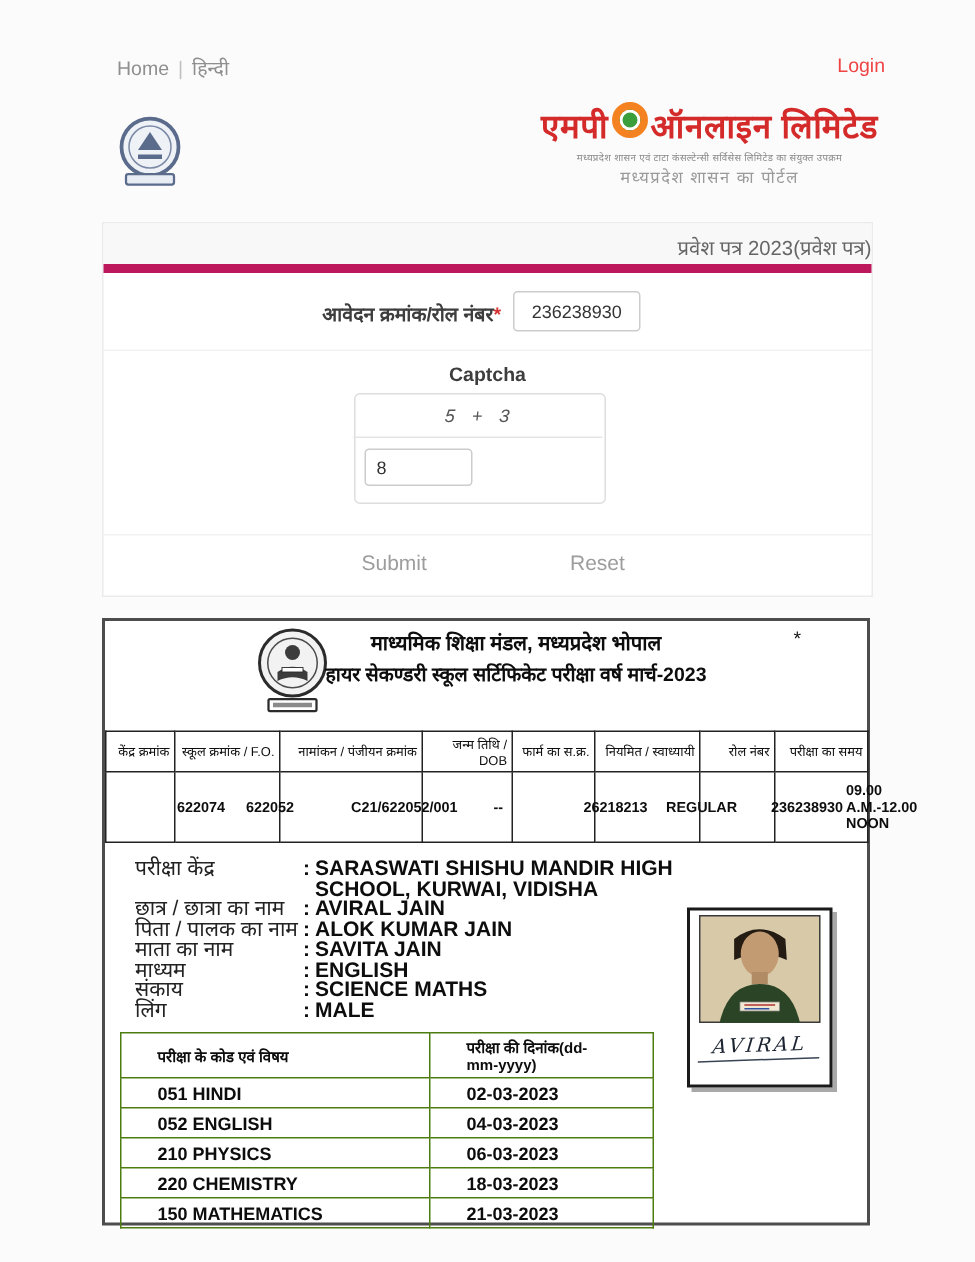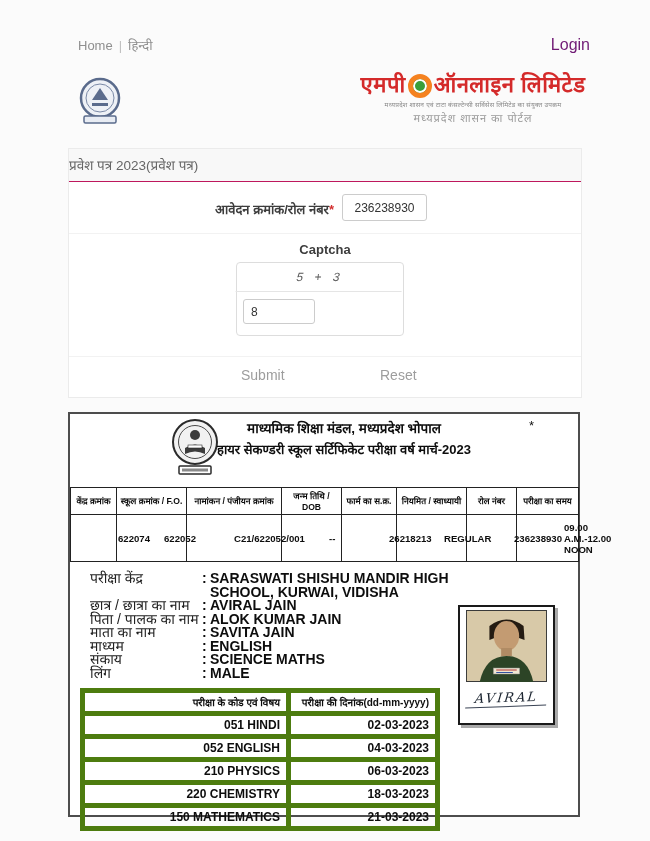--- a/index.html
+++ b/index.html
@@ -8,37 +8,37 @@
     position:relative;
     background:#fbfbfb;
     font-family:"Liberation Sans","DejaVu Sans",sans-serif;
     color:#333;
     overflow:hidden;
   }
   
   .topbar-left { position:absolute; left:78px; top:36px; font-size:13px; color:#8f8f8f; }
   .topbar-left a { color:#8f8f8f; text-decoration:none; cursor:pointer; }
   .topbar-sep { margin:0 6px; color:#c0c0c0; }
-  .topbar-right { position:absolute; right:60px; top:36px; font-size:16px; color:#701a75; cursor:pointer; }
+  .topbar-right { position:absolute; right:60px; top:36px; font-size:13px; color:#ef4444; cursor:pointer; }
 
   
   .seal-logo { position:absolute; left:68px; top:76px; width:64px; height:52px; }
   .mpbrand { position:absolute; right:58px; top:68px; width:238px; text-align:center; }
-  .mpbrand-row { display:flex; align-items:flex-end; justify-content:center; gap:2px; }
+  .mpbrand-row { display:flex; align-items:flex-start; justify-content:center; gap:2px; }
   .mpbrand-txt { font-size:22px; font-weight:bold; color:#d42a2a; letter-spacing:0.5px; white-space:nowrap; }
   .mpbrand-icon { width:24px; height:24px; border-radius:50%; background:#3a9e3a;
     border:5px solid #f58220; box-shadow:inset 0 0 0 2px #fff; flex:0 0 auto; }
   .mpbrand-tag1 { font-size:6.5px; color:#8a8a8a; margin-top:2px; letter-spacing:0.2px; }
   .mpbrand-tag2 { font-size:11px; color:#9a9a9a; margin-top:1px; letter-spacing:1px; }
 
   
   .form-panel { position:absolute; left:68px; top:148px; width:514px; height:250px;
     background:#fff; border:1px solid #ebebeb; }
-  .form-title { height:33px; line-height:33px; text-align:left; background:#f8f8f8;
-    border-bottom:1px solid #be185d; font-size:13.5px; color:#666; }
+  .form-title { height:33px; line-height:33px; text-align:right; background:#f8f8f8;
+    border-bottom:6px solid #be185d; font-size:13.5px; color:#666; }
   .roll-row { position:absolute; left:0; top:33px; width:100%; height:52px; border-bottom:1px solid #f2f2f2; }
   .roll-label { position:absolute; right:247px; top:18px; font-size:13px; font-weight:bold; color:#3d3d3d; white-space:nowrap; }
   .req { color:#d32f2f; }
   .roll-input { position:absolute; left:273px; top:12px; width:85px; height:27px;
     border:1px solid #ccc; border-radius:3px; text-align:center; font-size:12px; color:#333;
     font-family:"Liberation Sans",sans-serif; outline:none; }
   .captcha-label { position:absolute; left:0; top:93px; width:100%; text-align:center;
     font-size:13px; font-weight:bold; color:#3d3d3d; }
   .captcha-box { position:absolute; left:167px; top:113px; width:168px; height:74px;
     border:1px solid #ddd; border-radius:4px; background:#fff; }
@@ -59,31 +59,31 @@
   .card-star { position:absolute; right:44px; top:4px; font-size:13px; color:#111; }
   .card-seal { position:absolute; left:100px; top:4px; width:50px; height:60px; }
   .card-head { position:absolute; left:60px; right:20px; top:5px; text-align:center; }
   .card-head-l1 { font-size:13.5px; font-weight:bold; color:#0d0d0d; }
   .card-head-l2 { font-size:13px; font-weight:bold; color:#0d0d0d; margin-top:3px; }
   .card-head-l3 { font-size:13px; font-weight:bold; color:#0d0d0d; margin-top:3px; }
 
   table { border-collapse:collapse; }
   .main-table { position:absolute; left:0px; top:73px; width:508px; table-layout:fixed; }
   .main-table th, .main-table td { border:1px solid #222; padding:2px 3px; vertical-align:middle; }
-  .main-table th { font-size:8.6px; font-weight:bold; text-align:center; height:25px; color:#0d0d0d; }
+  .main-table th { font-size:8.6px; font-weight:normal; text-align:right; height:25px; color:#0d0d0d; }
   .main-table td { font-size:9.6px; font-weight:bold; height:47px; color:#0d0d0d;padding-left:47px; }
 
   .details { position:absolute; left:20px; top:158px; width:400px; }
   .detail-row { display:flex; font-size:14px; line-height:13.5px; }
   .detail-label { width:112px; flex:0 0 auto; color:#222; }
   .detail-colon { width:8px; flex:0 0 auto; font-weight:bold; color:#0d0d0d; }
   .detail-value { font-weight:bold; color:#0d0d0d; max-width:255px; }
 
   .subject-table { position:absolute; left:10px; top:274px; width:355px; table-layout:fixed; }
-  .subject-table th, .subject-table td { border:5px solid #4d7c0f; padding:2px 6px; text-align:right; color:#0d0d0d; }
+  .subject-table th, .subject-table td { border:1px solid #4d7c0f; padding:2px 24px; text-align:left; color:#0d0d0d; }
   .subject-table th { font-size:10px; font-weight:bold; height:21px; }
   .subject-table td { font-size:12px; font-weight:bold; height:20px; }
 
   .photo-frame { position:absolute; left:388px; top:191px; width:97px; height:120px;
     background:#fff; border:2px solid #1a1a1a; box-shadow:3px 3px 0 #a9a9a9; padding:3px 6px; }
   .photo-img { width:100%; height:72px; display:block; }
   .signature { margin-top:8px; text-align:center; font-size:13px; font-style:italic;
     letter-spacing:2px; color:#1b2430; transform:rotate(-2deg) skewX(-8deg);
     border-bottom:1px solid #3a4354; padding-bottom:1px; font-family:"DejaVu Serif",serif; }
 </style>

